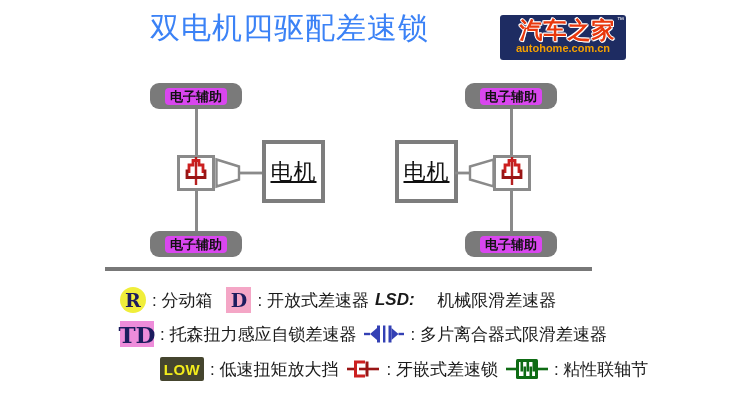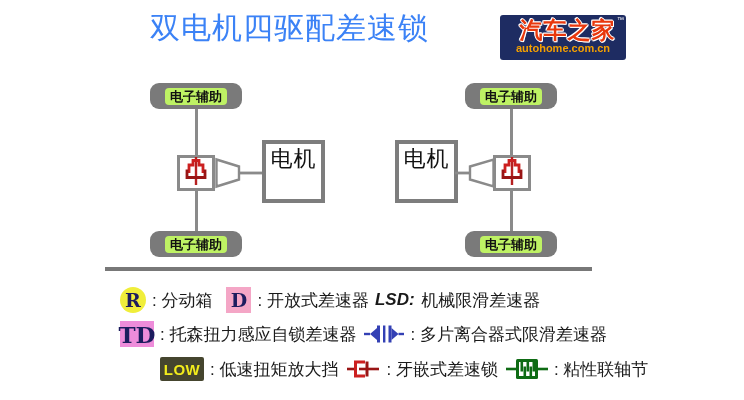--- a/index.html
+++ b/index.html
@@ -27,32 +27,32 @@
   }
   .logo .domain { font-size:11px; font-weight:bold; color:#f5a000; line-height:13px; }
   .logo .tm { position:absolute; top:1px; right:2px; font-size:7px; color:#fff; }
 
   
   .axle {
     position:absolute; width:92px; height:26px; background:#7a7a7a; border-radius:9px;
     display:flex; align-items:center; justify-content:center;
   }
   .axle-label {
-    background:#bef264; border-radius:4px; padding:0px 5px;
+    background:#d946ef; border-radius:4px; padding:0px 5px;
     font-size:13px; font-weight:bold; color:#111; line-height:17px; white-space:nowrap;
   }
   .vline { position:absolute; width:3px; background:#8a8a8a; }
   .diff-square {
     position:absolute; width:32px; height:30px; background:#fff;
     border:3px solid #8a8a8a; display:flex; align-items:center; justify-content:center;
   }
   .motor-box {
     position:absolute; width:55px; height:55px; background:#fff; border:4px solid #7d7d7d;
-    display:flex; justify-content:center;
-    font-size:22px; color:#111; letter-spacing:1px;
+    display:flex; align-items:center; justify-content:center;
+    font-size:22px; color:#111; letter-spacing:1px;text-decoration:underline;
   }
   .connector { position:absolute; }
 
   .divider { position:absolute; left:105px; top:267px; width:487px; height:4px; background:#787878; }
 
   
   .legend-row { position:absolute; left:120px; height:28px; display:flex; align-items:center; font-size:17px; }
   .legend-row > * + * { margin-left:6px; }
   .legend-text { white-space:pre; }
   .lsd { font-weight:bold;font-style:italic; }
@@ -140,21 +140,21 @@
   </div>
 
   <div class="divider"></div>
 
   <div class="legend-row" style="top:286px;">
     <span class="badge badge-r">R</span>
     <span class="legend-text">: 分动箱</span>
     <span class="badge badge-d">D</span>
     <span class="legend-text">: 开放式差速器</span>
     <span class="legend-text lsd">LSD:</span>
-    <span class="legend-text" style="margin-left:2px;"> 机械限滑差速器</span>
+    <span class="legend-text" style="margin-left:18px;"> 机械限滑差速器</span>
   </div>
 
   <div class="legend-row" style="top:320px;">
     <span class="badge badge-td">TD</span>
     <span class="legend-text">: 托森扭力感应自锁差速器</span>
     <span class="leg-icon">
       <svg width="40" height="22" viewBox="0 0 40 22">
         <line x1="0" y1="11" x2="6" y2="11" stroke="#3340b4" stroke-width="2.4"></line>
         <polygon points="13,5 13,17 6,11" fill="#3340b4"></polygon>
         <rect x="13" y="2.5" width="3" height="17" fill="#3340b4"></rect>

